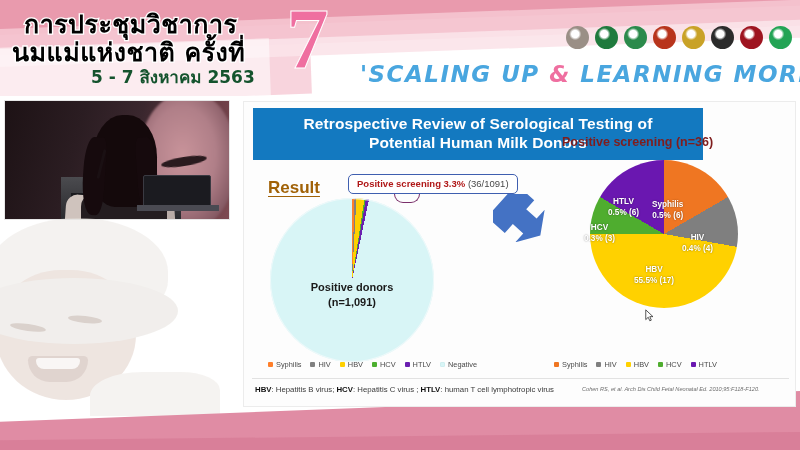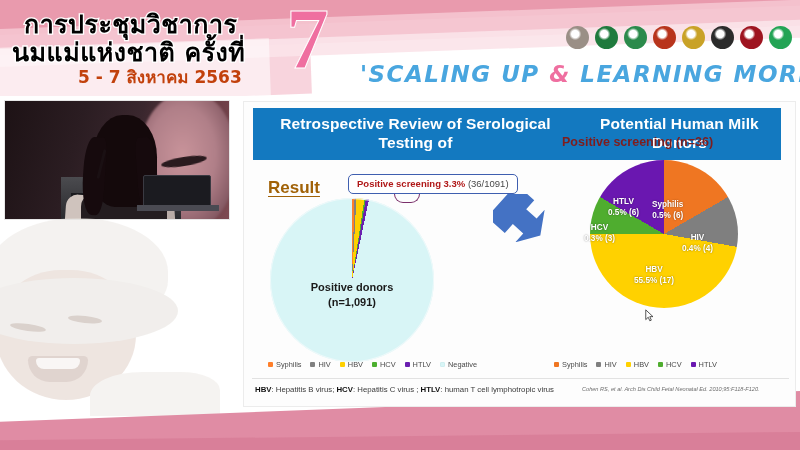--- a/index.html
+++ b/index.html
@@ -19,22 +19,22 @@
   .band-left { position:absolute; left:-40px; top:-10px; width:350px; height:110px;
             background:#f7cdd7; transform:rotate(-2.1deg); opacity:.85; }
   .band-left2 { position:absolute; left:-60px; top:44px; width:330px; height:60px;
             background:#ffffff; transform:rotate(-2deg); opacity:.55; }
 
   .thai-line { position:absolute; font-weight:bold; color:#000000;
      -webkit-text-stroke:2.6px #ffffff; paint-order:stroke fill; white-space:nowrap;
      font-family:"DejaVu Sans","Liberation Sans",sans-serif; letter-spacing:.5px; }
   .thai1 { left:24px; top:4px; font-size:25px; }
   .thai2 { left:12px; top:32px; font-size:25px; }
-  .thai-date { position:absolute; left:78px; top:63px; font-size:17px; font-weight:bold;
-     color:#c2410c; font-family:"DejaVu Sans","Liberation Sans",sans-serif; white-space:nowrap; }
+  .thai-date { position:absolute; left:91px; top:63px; font-size:17px; font-weight:bold;
+     color:#14532d; font-family:"DejaVu Sans","Liberation Sans",sans-serif; white-space:nowrap; }
 
   .big7 { position:absolute; left:286px; top:-4px; font-size:86px; font-weight:bold;
      color:#ef6fa0; line-height:1; font-family:"Liberation Serif",serif;
      -webkit-text-stroke:1px #ffffff; }
 
   .tagline { position:absolute; left:360px; top:61px; font-size:23px; font-weight:bold;
      font-style:italic; color:#49a6df; letter-spacing:1.5px; white-space:nowrap;
      -webkit-text-stroke:1.6px #ffffff; paint-order:stroke fill;
      font-family:"DejaVu Sans","Liberation Sans",sans-serif; }
   .tagline .amp { color:#ef6fa0; }
@@ -99,22 +99,22 @@
   .foot-a { position:absolute; left:-30px; bottom:-26px; width:880px; height:70px;
      background:#e08ca4; transform:rotate(-2.2deg); }
   .foot-b { position:absolute; left:-30px; bottom:6px; width:880px; height:34px;
      background:#efb4c4; transform:rotate(-2.4deg); }
   .foot-c { position:absolute; left:-40px; bottom:-46px; width:900px; height:60px;
      background:#d97f99; transform:rotate(-.6deg); }
 
   
   .slide { position:absolute; left:243px; top:101px; width:553px; height:306px;
      background:#fdfdfd; border:1px solid #ececec; overflow:hidden; }
-  .slide-title { position:absolute; left:9px; top:6px; width:528px; height:52px;
-     background:#1379c0; color:#ffffff; display:flex; flex-direction:row;
+  .slide-title { position:absolute; left:9px; top:6px; width:450px; height:52px;
+     background:#1379c0; color:#ffffff; display:flex; flex-direction:column;
      align-items:center; justify-content:center; text-align:center;
      font-size:15.5px; font-weight:bold; line-height:1.22; letter-spacing:.1px; }
 
   .result-lbl { position:absolute; left:24px; top:76px; font-size:17px; font-weight:bold;
      color:#a16207; text-decoration:underline; text-underline-offset:3px; }
 
   .callout { position:absolute; left:104px; top:72px; padding:3px 8px 4px 8px;
      border:1.4px solid #3f5fb0; border-radius:5px; background:#ffffff;
      font-size:9.5px; white-space:nowrap; color:#4a4a4a; }
   .callout b { color:#b01818; font-size:9.5px; }

